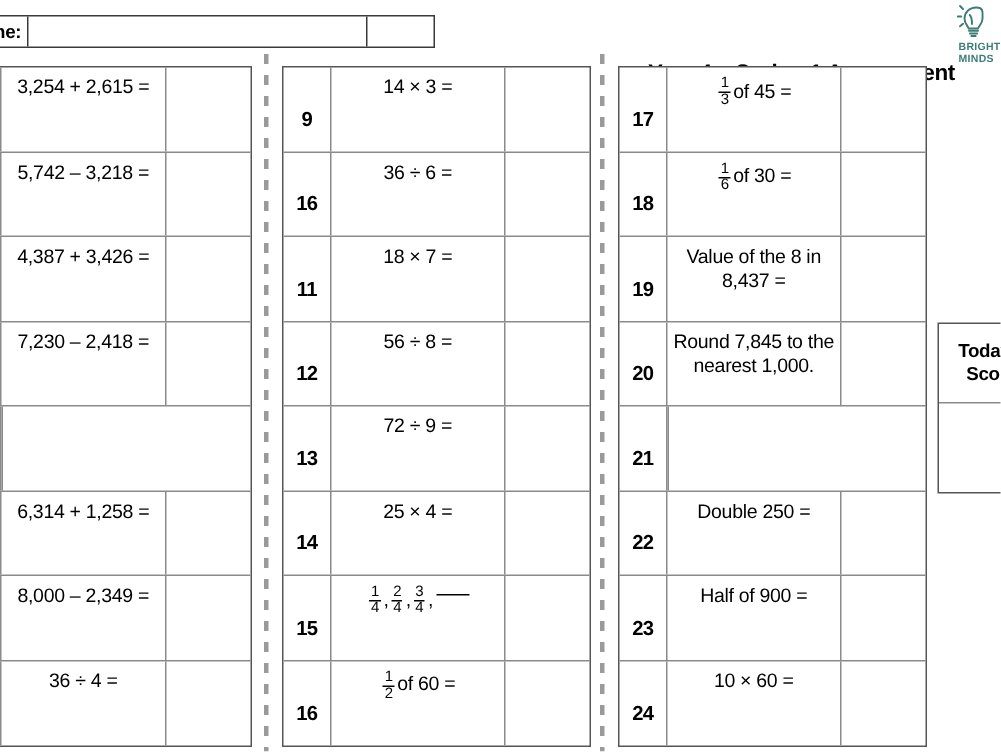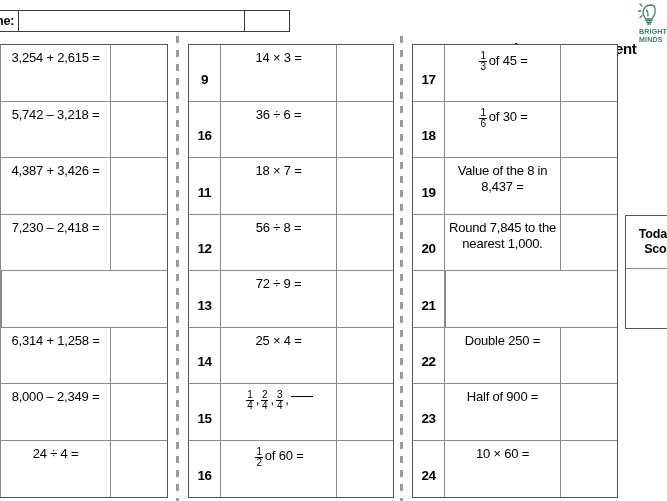--- a/index.html
+++ b/index.html
@@ -288,21 +288,21 @@
       <div class="qtext">6,314 + 1,258 =</div>
       <div class="qans"></div>
     </div>
     <div class="qrow">
       <div class="qnum">7</div>
       <div class="qtext">8,000 – 2,349 =</div>
       <div class="qans"></div>
     </div>
     <div class="qrow">
       <div class="qnum">8</div>
-      <div class="qtext">24 ÷ 4 =</div>
+      <div class="qtext">36 ÷ 4 =</div>
       <div class="qans"></div>
     </div>
   </div>
 <div class="col col-2" id="col-1">
     <div class="qrow">
       <div class="qnum">9</div>
       <div class="qtext">14 × 3 =</div>
       <div class="qans"></div>
     </div>
     <div class="qrow">

